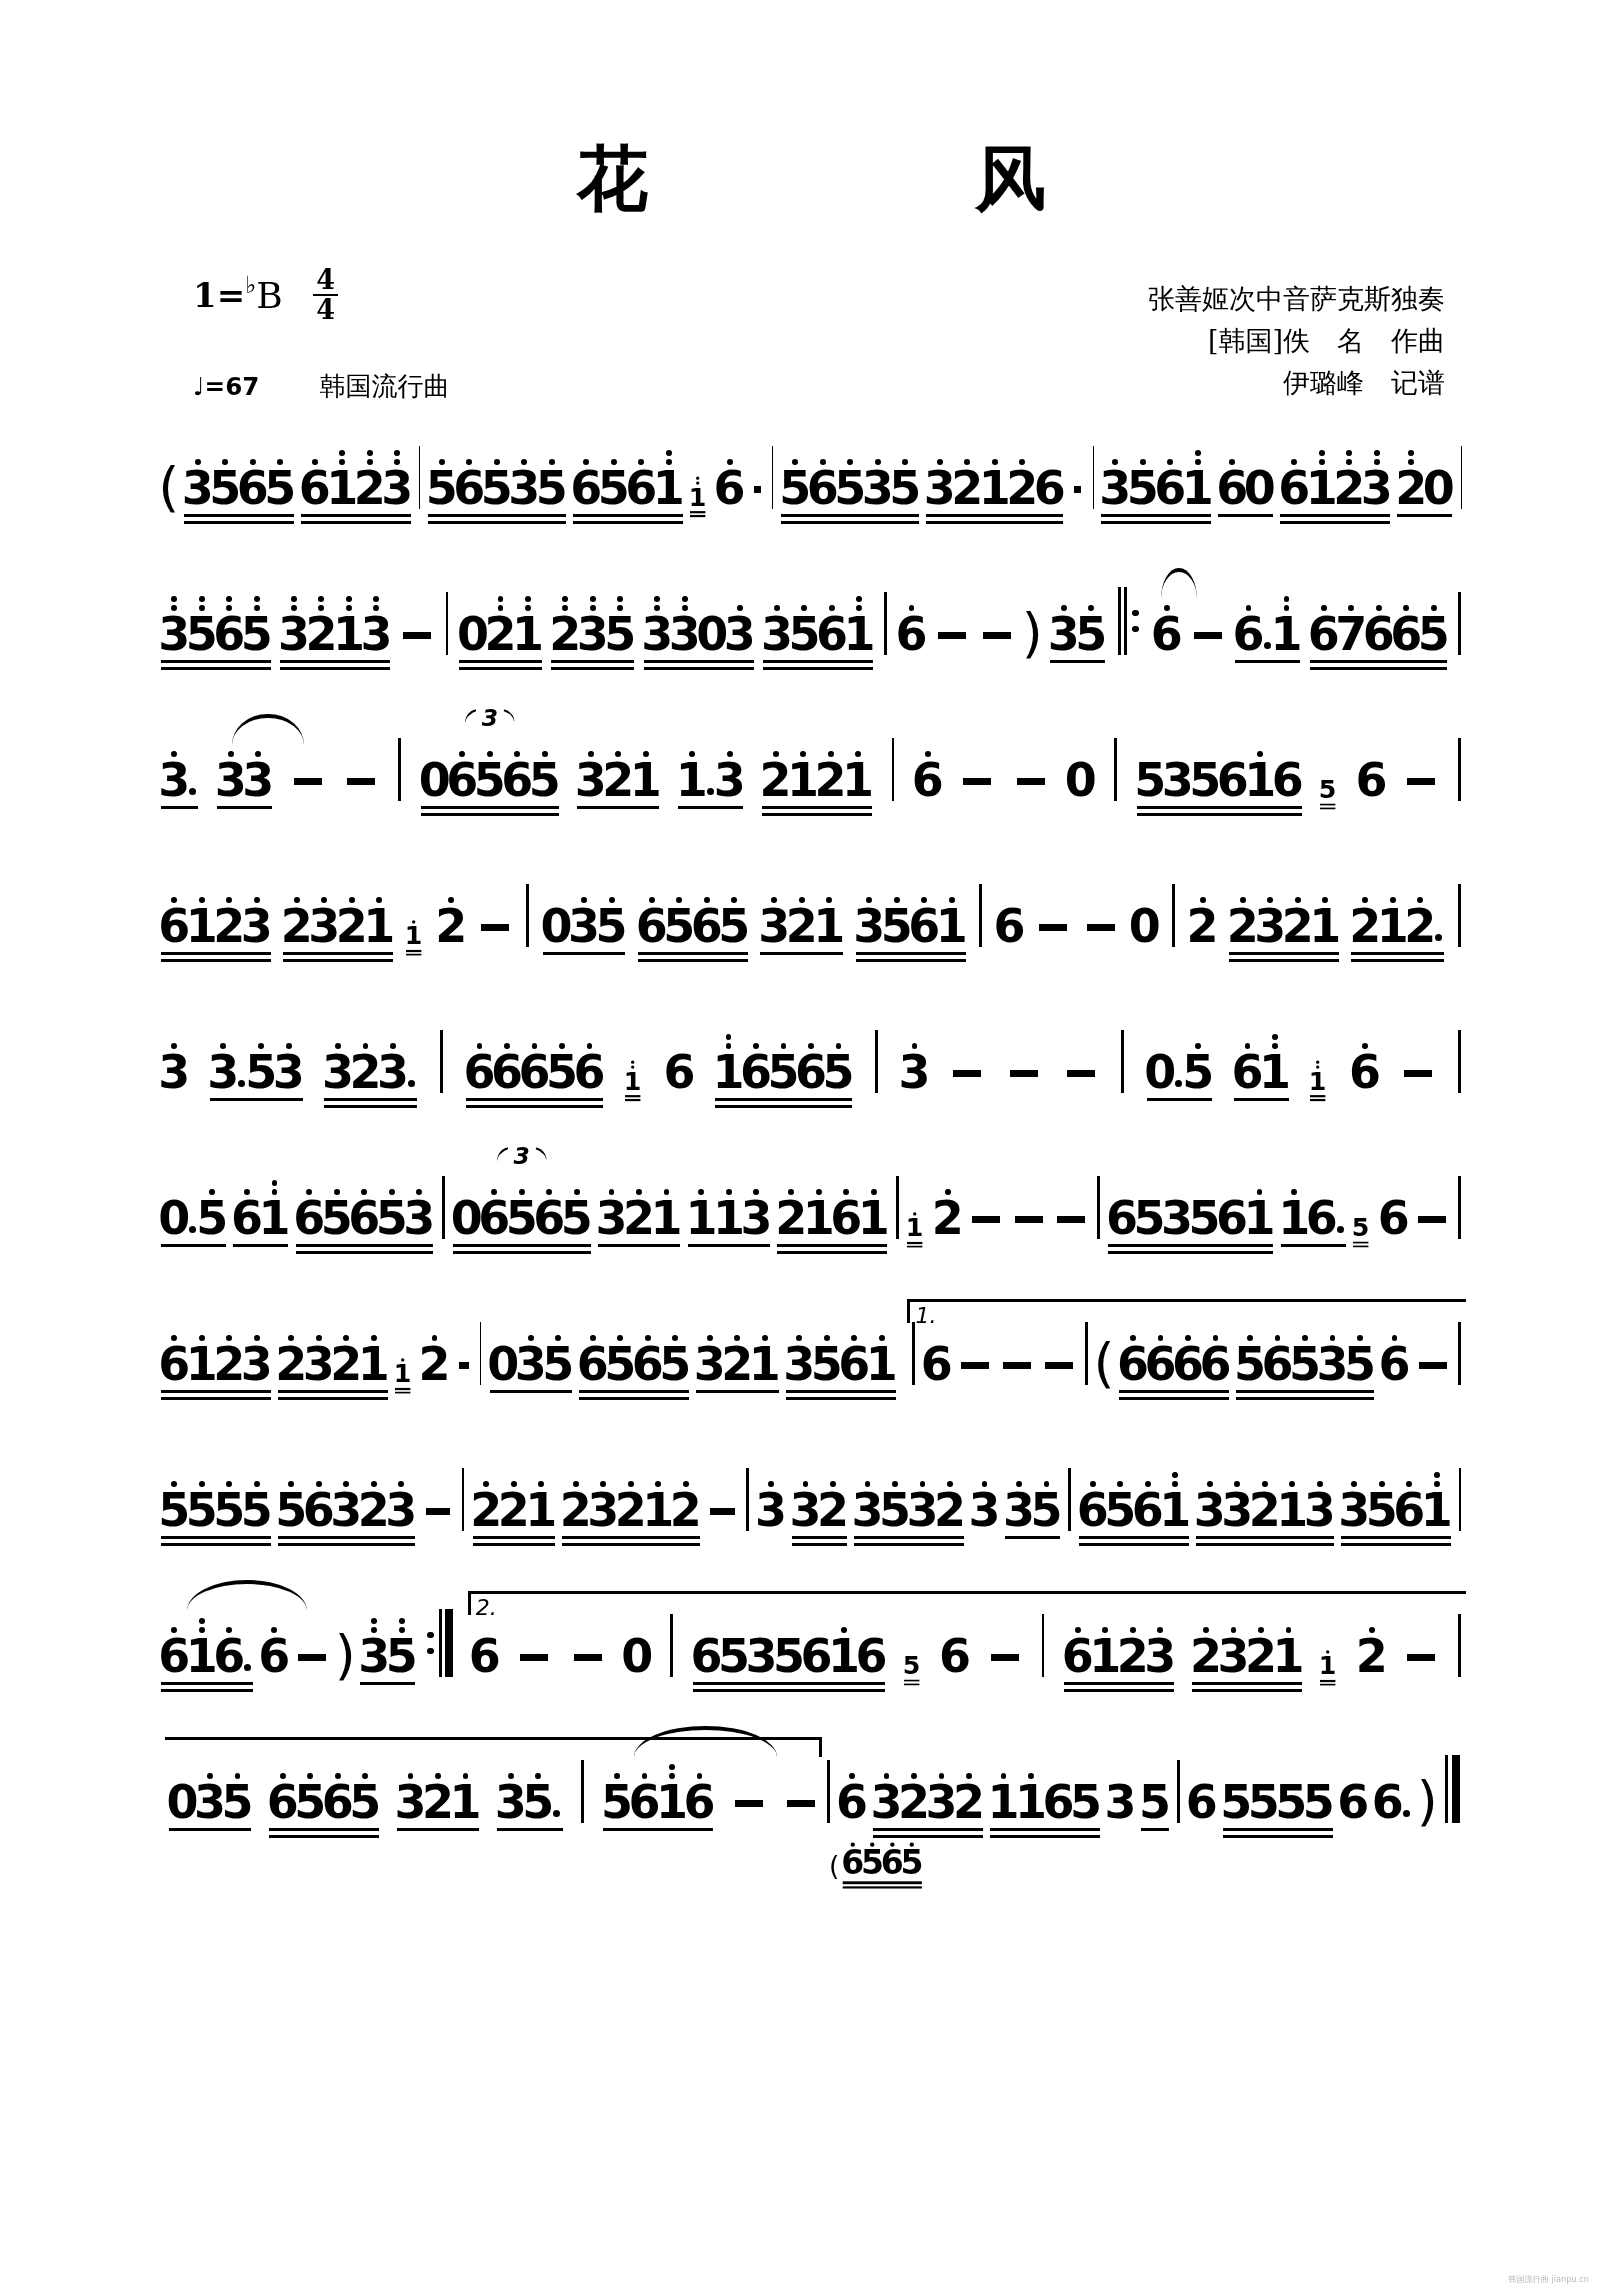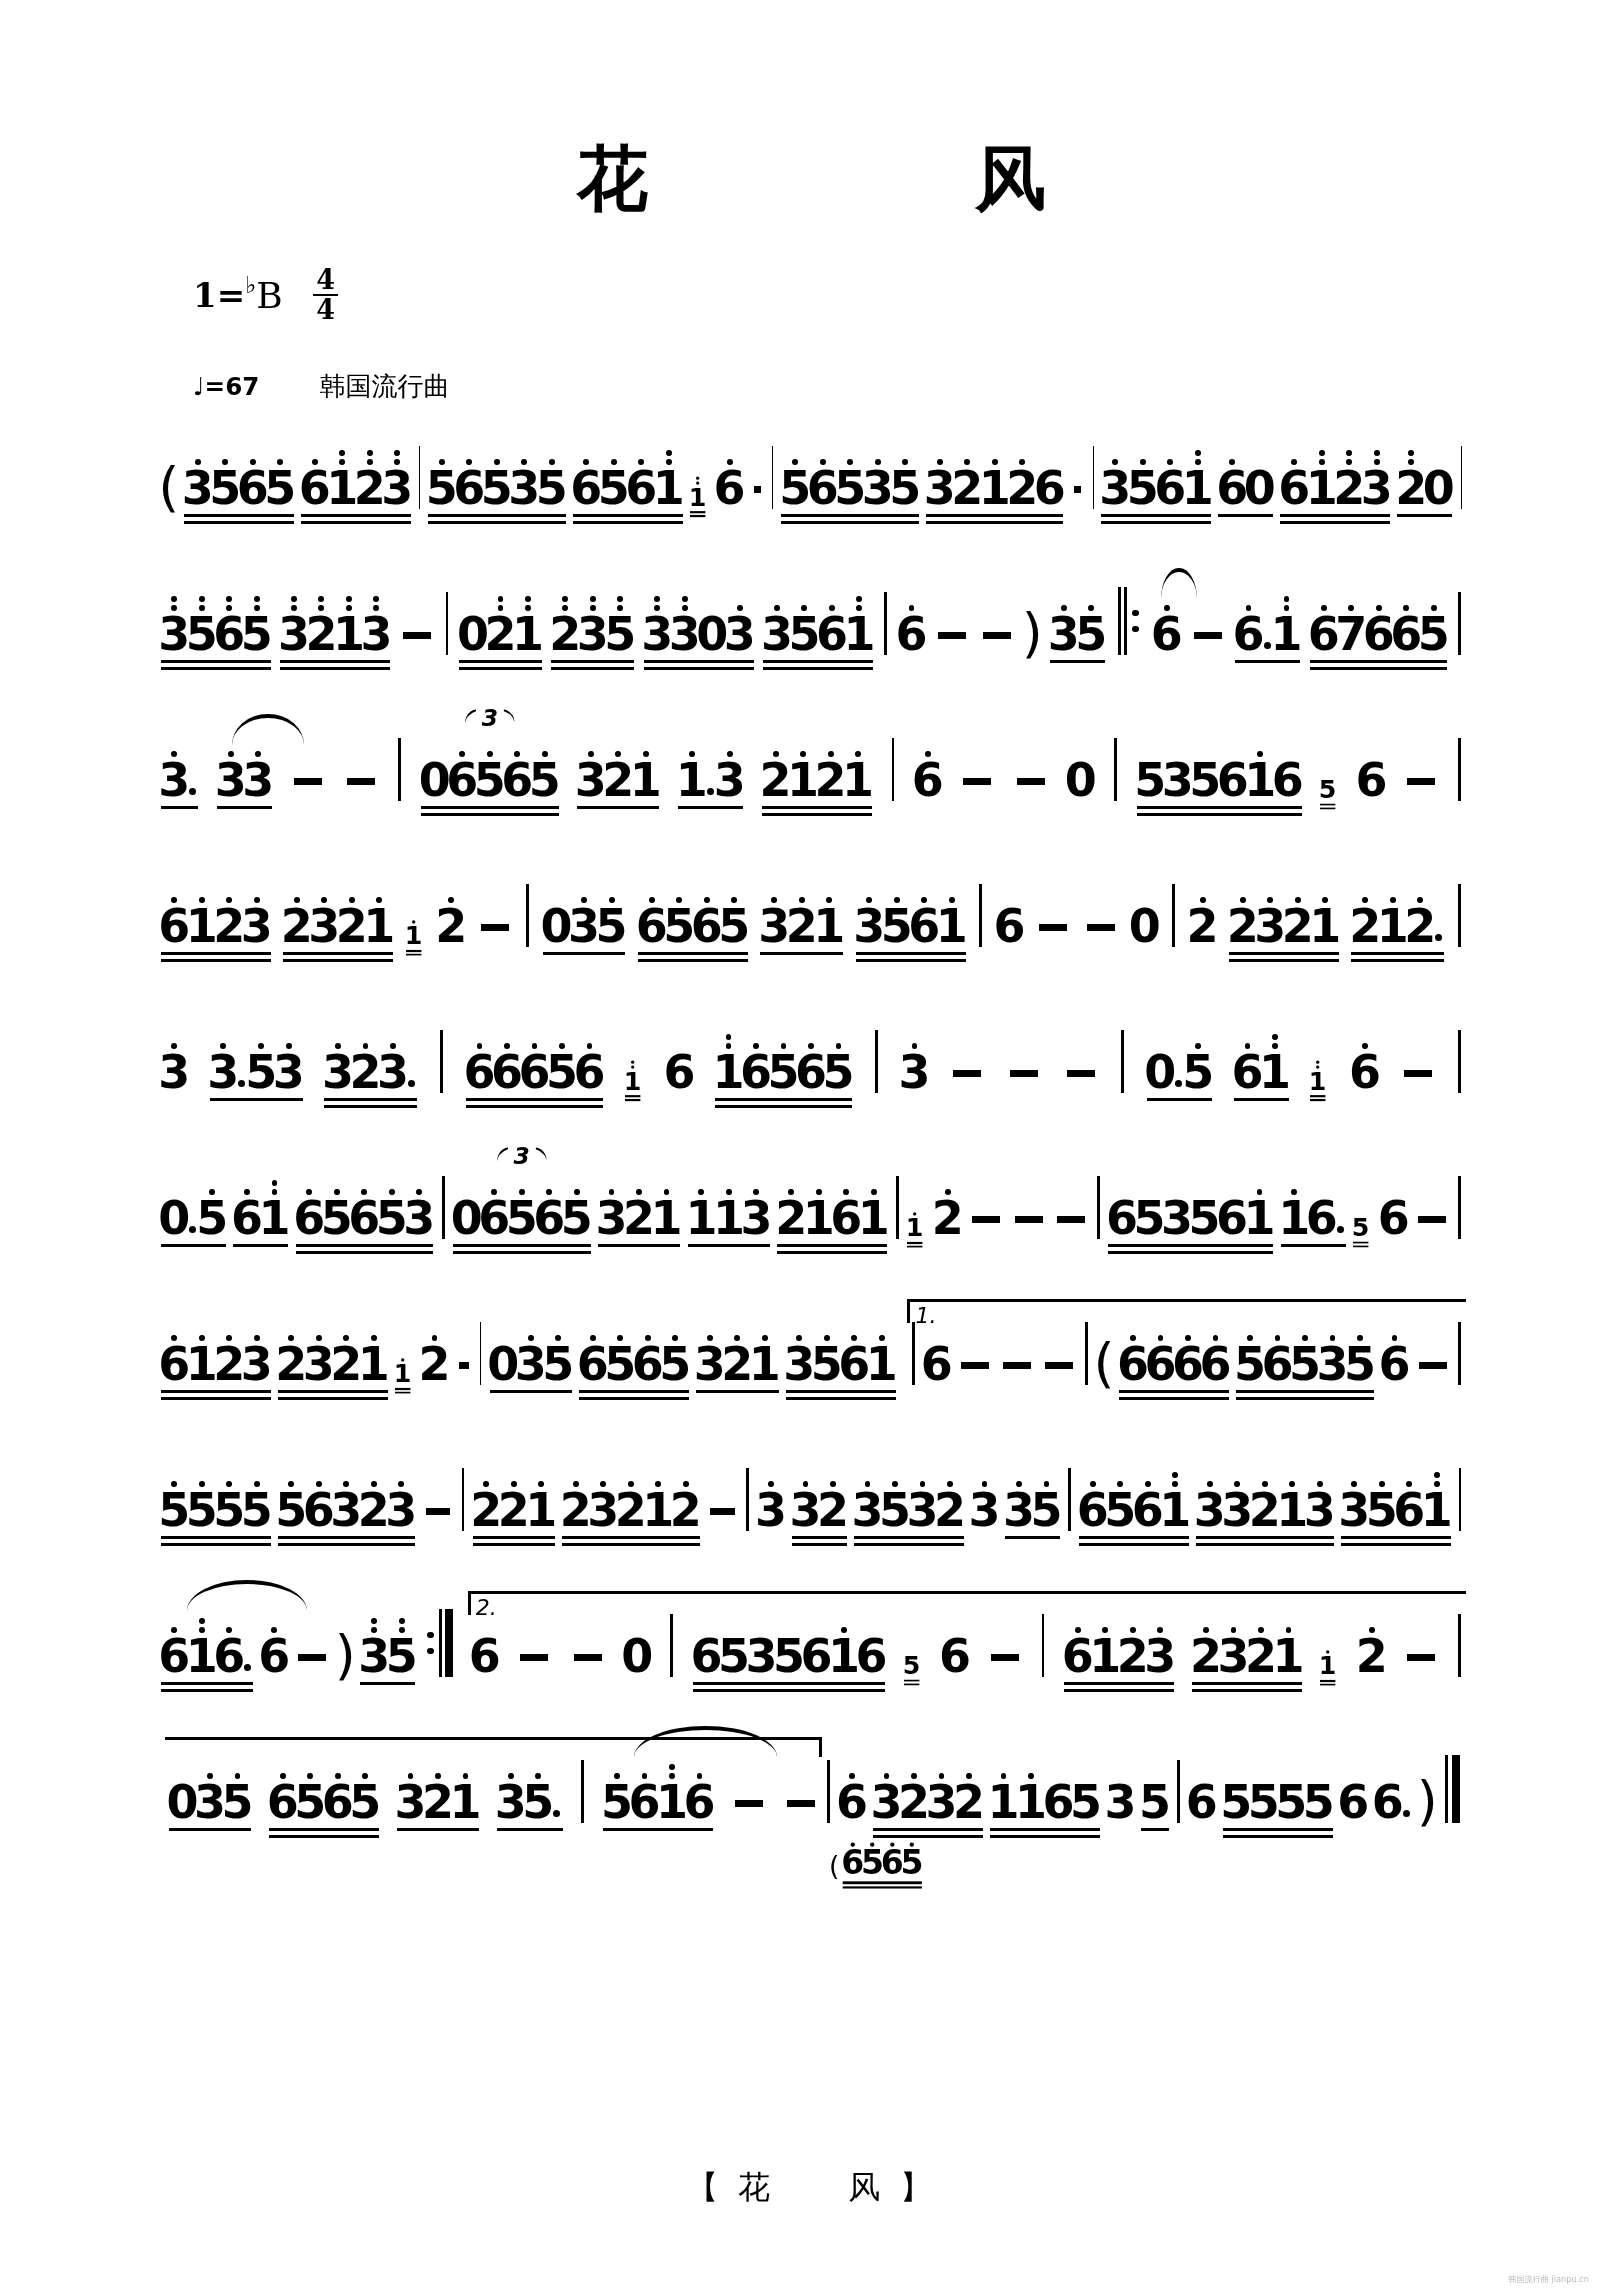--- a/index.html
+++ b/index.html
@@ -80,20 +80,25 @@
       <span class="top">4</span>
       <span>4</span>
     </span>
   </div>
 
   <div class="tempo">
     <span class="bpm">♩=67</span>
     <span>韩国流行曲</span>
   </div>
 
+  <div class="credits">
+    <div>张善姬次中音萨克斯独奏</div>
+    <div>[韩国]佚　名　作曲</div>
+    <div>伊璐峰　记谱</div>
+  </div>
 
   <div class="score" id="score">
       <div class="line">
         <div class="paren">(</div>
         <div class="grp">
           <div class="n">
             <div class="dots">
               <div class="dt"></div>
             </div>
             <div class="dg">3</div>
@@ -2588,16 +2593,15 @@
           <div class="ad"></div>
         </div>
         <div class="paren">)</div>
         <div class="rpt">
           <div class="b1"></div>
           <div class="b2"></div>
         </div>
       </div>
     </div>
 
-  <div class="caption">【 花　　风 】</div>
   <div class="wm">韩国流行曲 jianpu.cn</div>
 </div>
 
 
 </body></html>

